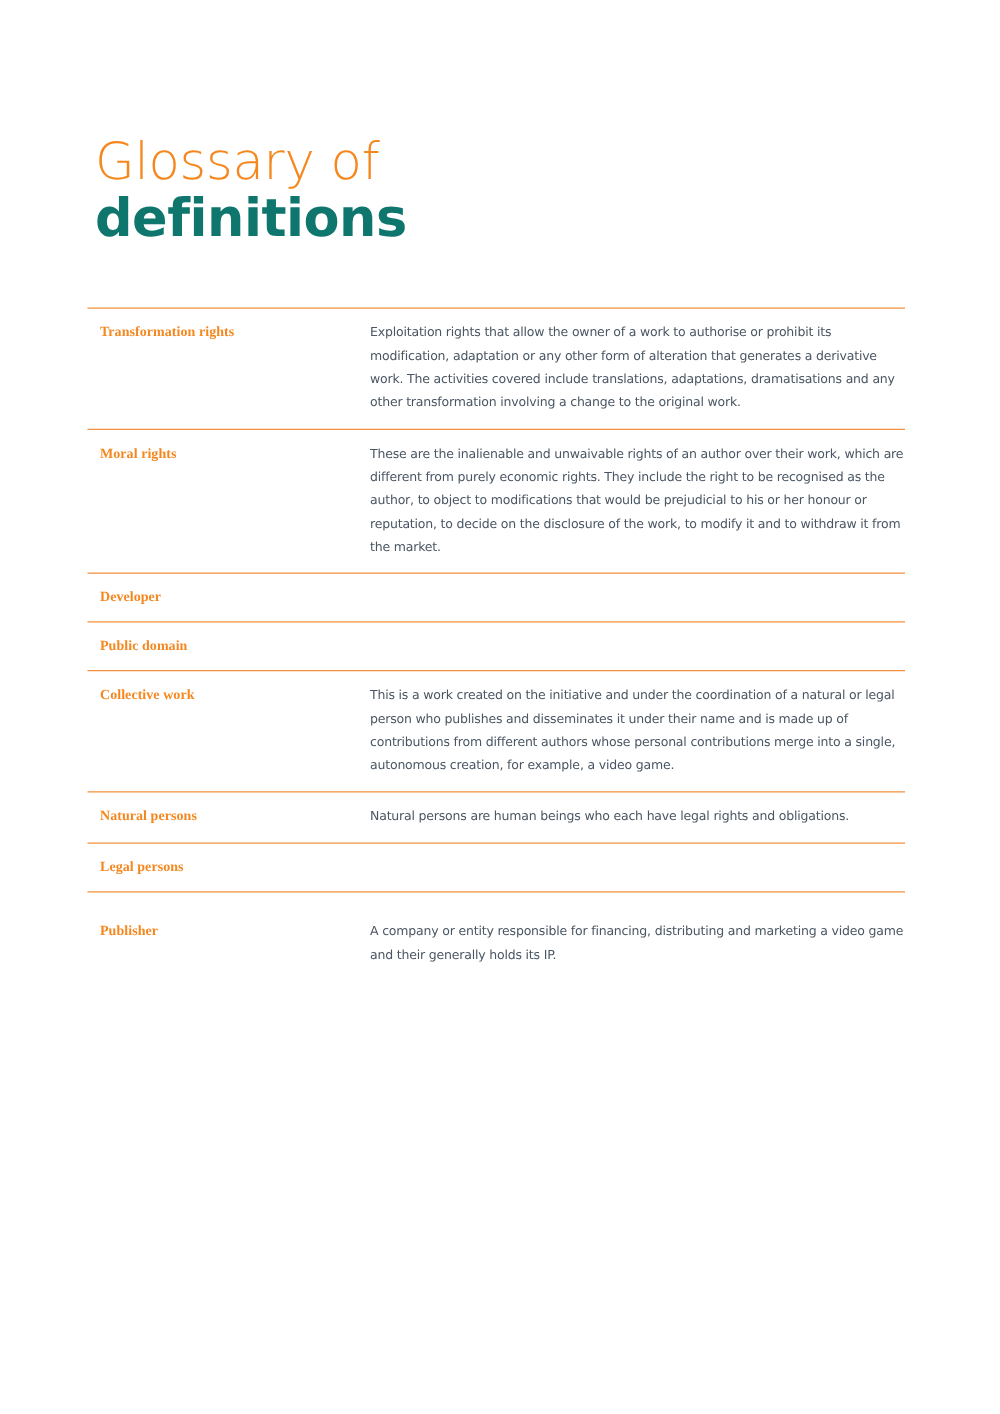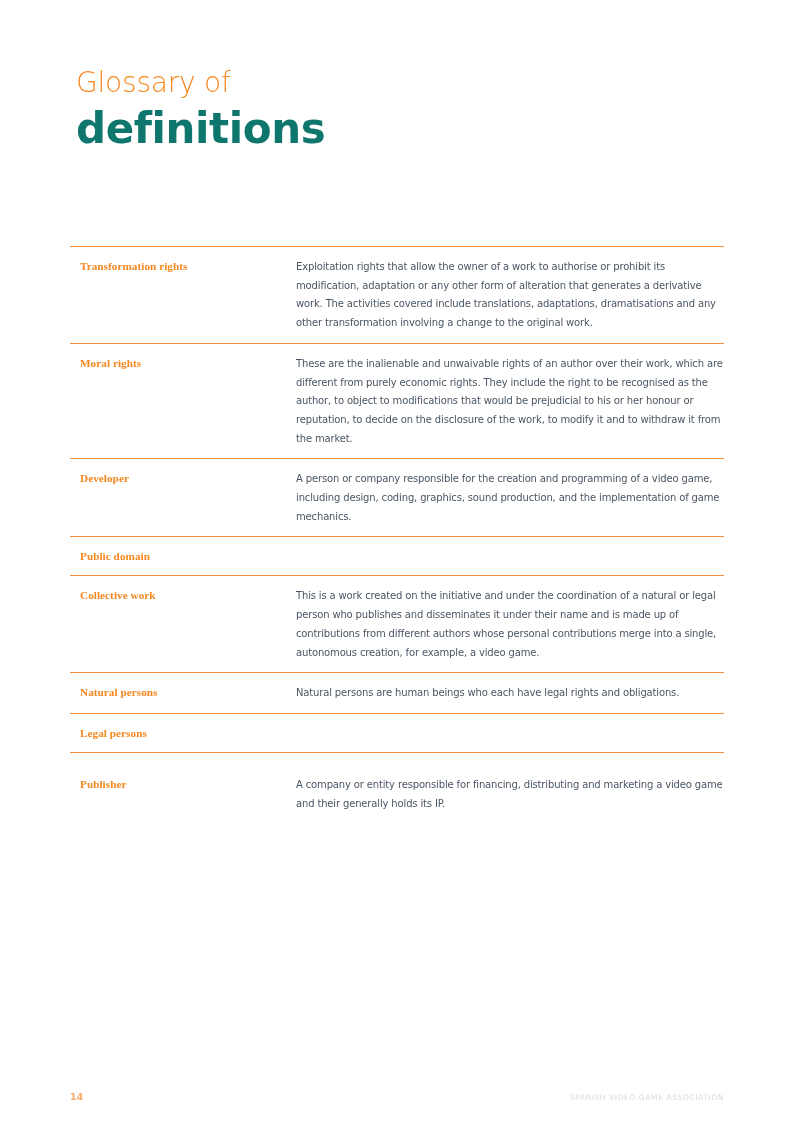--- a/index.html
+++ b/index.html
@@ -23,26 +23,27 @@
 
   
   .title-block {
     position: absolute;
     left: 76px;
     top: 60px;
     width: 650px;
   }
   .title-line1 {
     font-family: "DejaVu Sans", sans-serif;
-    font-size: 28px;
+    font-size: 41px;
     font-weight: 300;
     line-height: 46px;
     letter-spacing: -0.2px;
     color: #F5871F;
     white-space: nowrap;
+    margin-top: 46px;
   }
   .title-line2 {
     font-family: "DejaVu Sans", sans-serif;
     font-size: 42px;
     font-weight: 700;
     line-height: 50px;
     letter-spacing: -0.4px;
     color: #0f766e;
     white-space: nowrap;
     margin-top: -2px;
@@ -132,21 +133,20 @@
       <div class="definition">Exploitation rights that allow the owner of a work to authorise or prohibit its modification, adaptation or any other form of alteration that generates a derivative work. The activities covered include translations, adaptations, dramatisations and any other transformation involving a change to the original work.</div>
     </div>
 
     <div class="row">
       <div class="term">Moral rights</div>
       <div class="definition">These are the inalienable and unwaivable rights of an author over their work, which are different from purely economic rights. They include the right to be recognised as the author, to object to modifications that would be prejudicial to his or her honour or reputation, to decide on the disclosure of the work, to modify it and to withdraw it from the market.</div>
     </div>
 
     <div class="row">
       <div class="term">Developer</div>
-      <div class="definition">A person or company responsible for the creation and programming of a video game, including design, coding, graphics, sound production, and the implementation of game mechanics.</div>
     </div>
 
     <div class="row">
       <div class="term">Public domain</div>
     </div>
 
     <div class="row">
       <div class="term">Collective work</div>
       <div class="definition">This is a work created on the initiative and under the coordination of a natural or legal person who publishes and disseminates it under their name and is made up of contributions from different authors whose personal contributions merge into a single, autonomous creation, for example, a video game.</div>
     </div>
@@ -160,18 +160,14 @@
       <div class="term">Legal persons</div>
     </div>
 
     <div class="row spaced">
       <div class="term">Publisher</div>
       <div class="definition">A company or entity responsible for financing, distributing and marketing a video game and their generally holds its IP.</div>
     </div>
 
   </div>
 
-  <div class="footer">
-    <div class="page-number">14</div>
-    <div class="footer-org">SPANISH VIDEO GAME ASSOCIATION</div>
-  </div>
 
 </div>
 
 </body></html>

